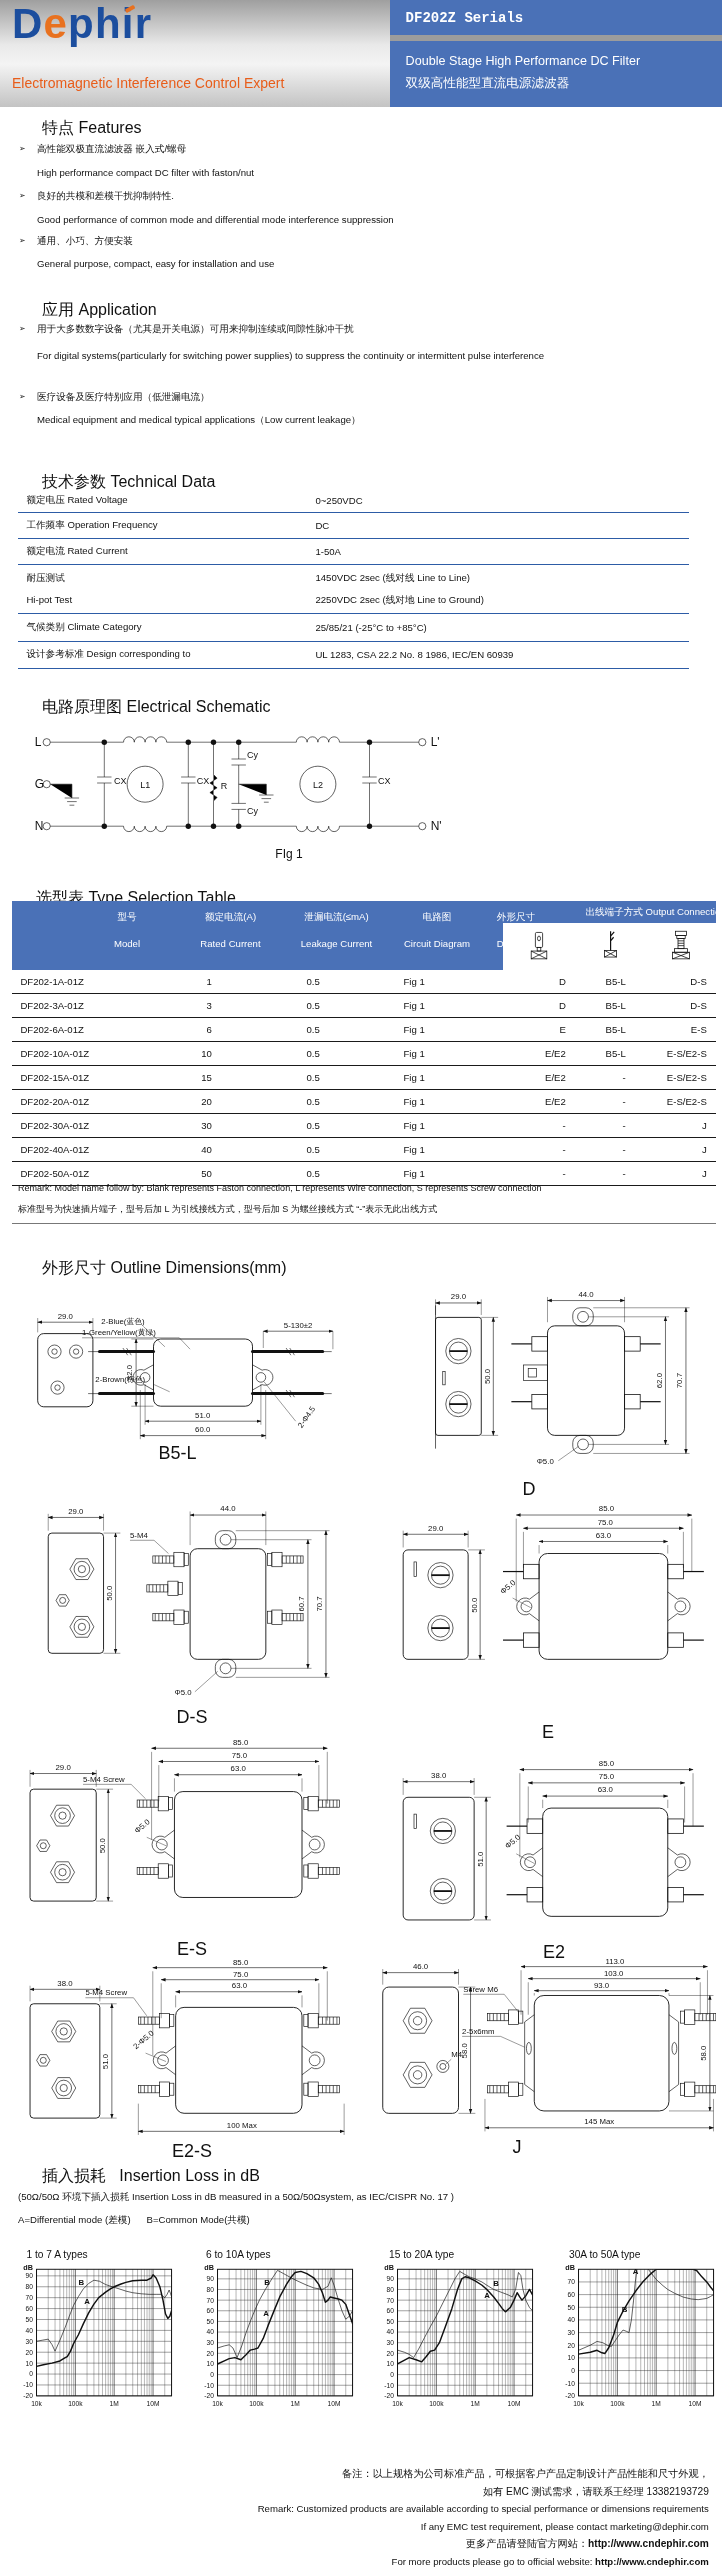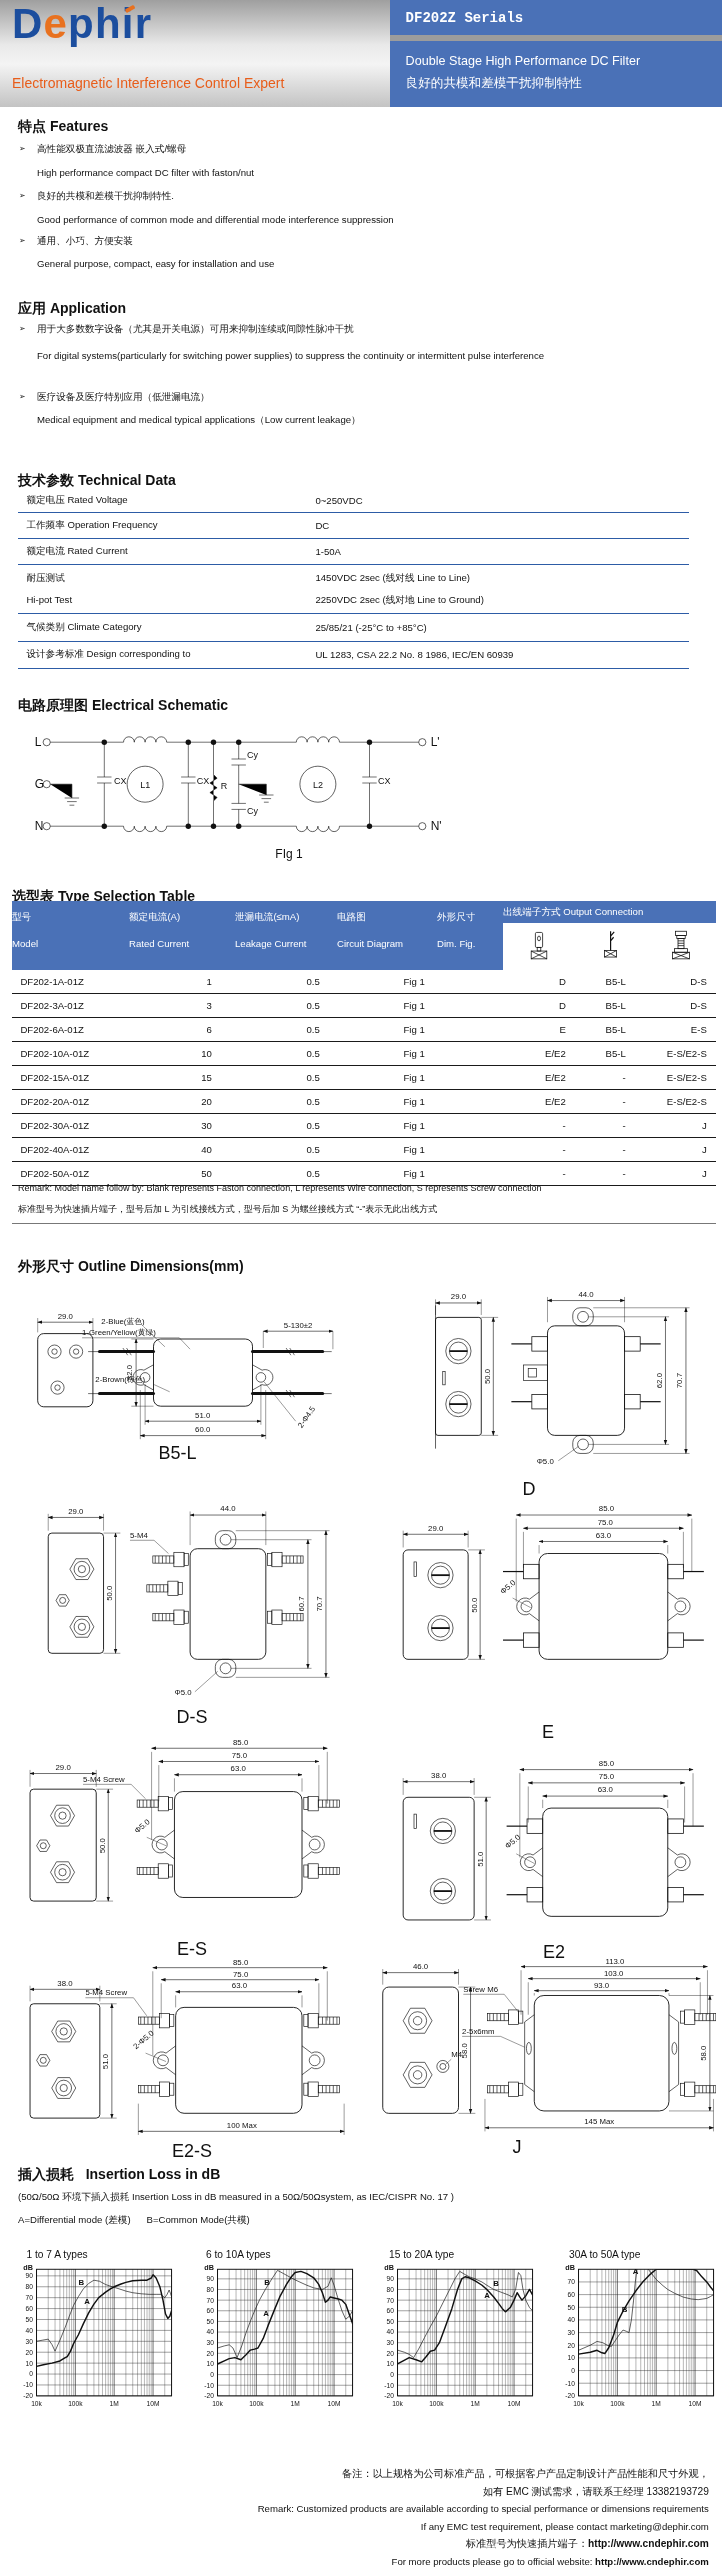--- a/index.html
+++ b/index.html
@@ -12,35 +12,35 @@
   .logo{position:absolute;left:12px;top:0px;font-size:42px;font-weight:bold;letter-spacing:1.2px;}
   .logo .b{color:#1c4e9e}.logo .o{color:#e8711f}
   .logo .acc{position:absolute;left:3px;top:7.2px;width:9.6px;height:3.6px;background:#e8711f;
     transform:rotate(-28deg);border-radius:1.2px;}
   .tagline{position:absolute;left:12px;top:75px;font-size:14px;color:#e85d1a;}
   .hright{position:absolute;left:390px;top:0;width:332px;height:107px;background:#4a71b7;}
   .series{position:absolute;left:15.6px;top:9.6px;font-size:14px;font-weight:bold;color:#fff;font-family:Liberation Mono, monospace;}
   .graybar{position:absolute;left:0;top:35px;width:332px;height:6px;background:#9c9c9c;}
   .sub1{position:absolute;left:15.6px;top:54px;font-size:12.6px;color:#fff;}
   .sub2{position:absolute;left:15.6px;top:75px;font-size:12.6px;color:#fff;}
-  .h2{position:absolute;font-size:14px;font-weight:bold;}
+  .h2{position:absolute;font-size:16px;font-weight:normal;margin-left:24px;}
   .zhtxt{position:absolute;font-size:9.6px;}
   .entxt{position:absolute;font-size:9.6px;}
   .arrowg{position:absolute;font-size:7.8px;}
   
   .ttable{position:absolute;left:18px;top:489px;width:671px;}
   .trow{display:flex;border-bottom:1.8px solid #2d5ca6;align-items:center;}
   .trow .tl{width:289px;padding-left:8.4px;font-size:9.6px;}
   .trow .tv{font-size:9.6px;}
   .h38{height:23px}.h42{height:25px}.h80{height:48px}.h44{height:26.5px}
   .dbl div{line-height:21.7px;}
   
   .stable{position:absolute;left:12px;top:901px;width:704px;font-size:9.6px;}
   .shead{position:relative;height:69px;background:#4a71b7;color:#fff;}
-  .shead .hc{position:absolute;text-align:left;}
+  .shead .hc{position:absolute;text-align:center;padding-left:46px;}
   .swhite{position:absolute;left:491px;top:21.7px;width:213px;height:47px;background:#fff;
     display:flex;align-items:center;}
   .swhite .icell{flex:1;display:flex;justify-content:center;}
   .srow{display:grid;grid-template-columns:138px 69px 108px 105px 66px 75px 60px 81px;
     height:23px;border-bottom:1.2px solid #1a1a1a;align-items:center;}
   .srow .cm{padding-left:8.4px;text-align:left;}
   .srow .cr{text-align:right;padding-right:7.2px;}
   .remark{position:absolute;font-size:9px;left:18px;text-align:right;}
   .rule{position:absolute;left:12px;width:704px;border-top:0.6px solid #777;}
   
@@ -116,21 +116,21 @@
 
   <header>
     <div class="hleft">
       <div class="logo"><span class="b">D</span><span class="o">e</span><span class="b">p</span><span class="b">h</span><span class="b" style="position: relative;">i<i class="acc"></i></span><span class="b">r</span></div>
       <div class="tagline">Electromagnetic Interference Control Expert</div>
     </div>
     <div class="hright">
       <div class="series">DF202Z Serials</div>
       <div class="graybar"></div>
       <div class="sub1">Double Stage High Performance DC Filter</div>
-      <div class="sub2">良好的共模和差模干扰抑制特性</div>
+      <div class="sub2">双级高性能型直流电源滤波器</div>
     </div>
   </header>
 
   <div class="h2" style="left:18px;top:118px">
     <span>特点</span>
     <span>Features</span>
   </div>
   <div class="arrowg" style="left:19px;top:144px">➢</div>
   <div class="zhtxt" style="left:37px;top:143px">高性能双极直流滤波器 嵌入式/螺母</div>
   <div class="entxt" style="left:37px;top:167px">High performance compact DC filter with faston/nut</div>
@@ -1074,21 +1074,21 @@
         <polyline points="44.0,146.4 63.4,138.0 74.7,131.7 84.2,133.8 91.7,138.0 98.4,140.1 105.5,129.6 111.1,121.2 117.8,112.8 123.3,114.9 127.8,117.0 131.7,96.0 135.2,64.5 138.2,33.0 141.0,12.0 144.3,-0.6 148.6,-2.7 153.4,3.6 162.9,16.2 172.8,28.8 184.2,39.3 192.2,45.6 203.6,51.9 217.9,58.2 231.0,61.3 242.4,62.4 250.4,61.3 256.7,60.3 262.9,57.2 268.0,54.0" fill="none" stroke="#111" stroke-width="1.1" stroke-linejoin="round" stroke-linecap="round" clip-path="url(#cp3)"></polyline>
         <text x="134.1" y="20.4" font-size="13" font-weight="bold" fill="#111">A</text>
       </svg></div>
 
   <div class="footer">
     <div class="f-zh">备注：以上规格为公司标准产品，可根据客户产品定制设计产品性能和尺寸外观，</div>
     <div class="f-zh">如有 EMC 测试需求，请联系王经理 13382193729</div>
     <div class="f-en">Remark: Customized products are available according to special performance or dimensions requirements</div>
     <div class="f-en">If any EMC test requirement, please contact marketing@dephir.com</div>
     <div class="f-zh">
-      <span>标准型号为快速插片端子：</span><span class="url">http://www.cndephir.com</span>
+      <span>更多产品请登陆官方网站：</span><span class="url">http://www.cndephir.com</span>
     </div>
     <div class="f-en">
       <span>For more products please go to official website: </span><span class="url">http://www.cndephir.com</span>
     </div>
   </div>
 
 </div>
 
 
 </body></html>

